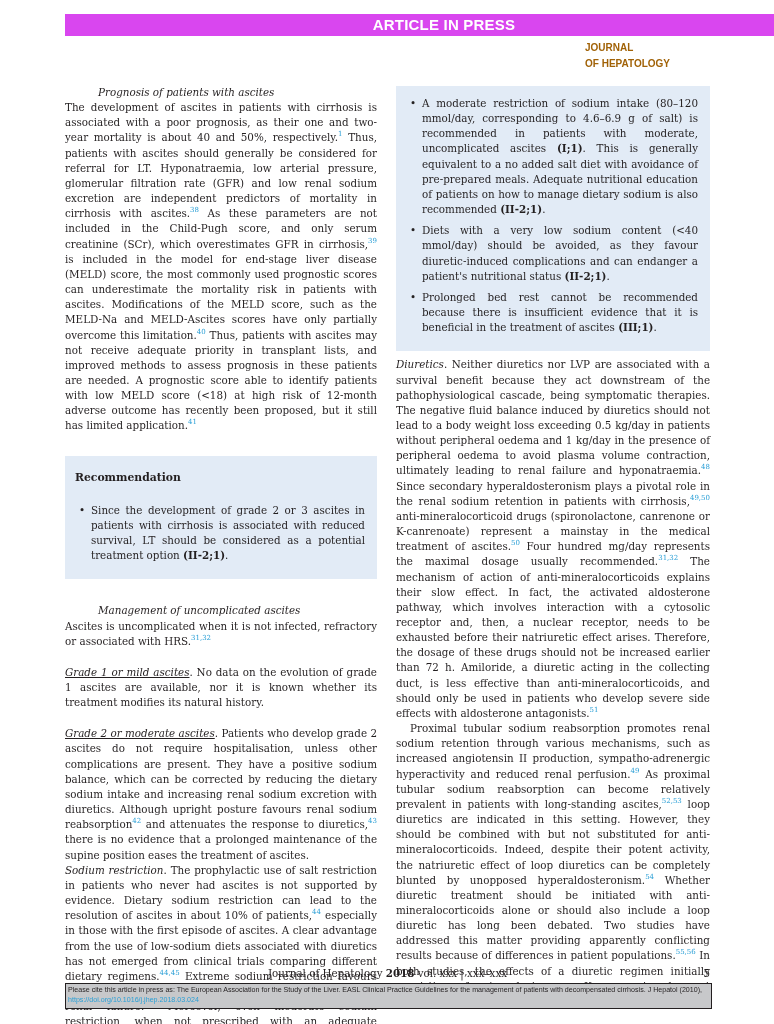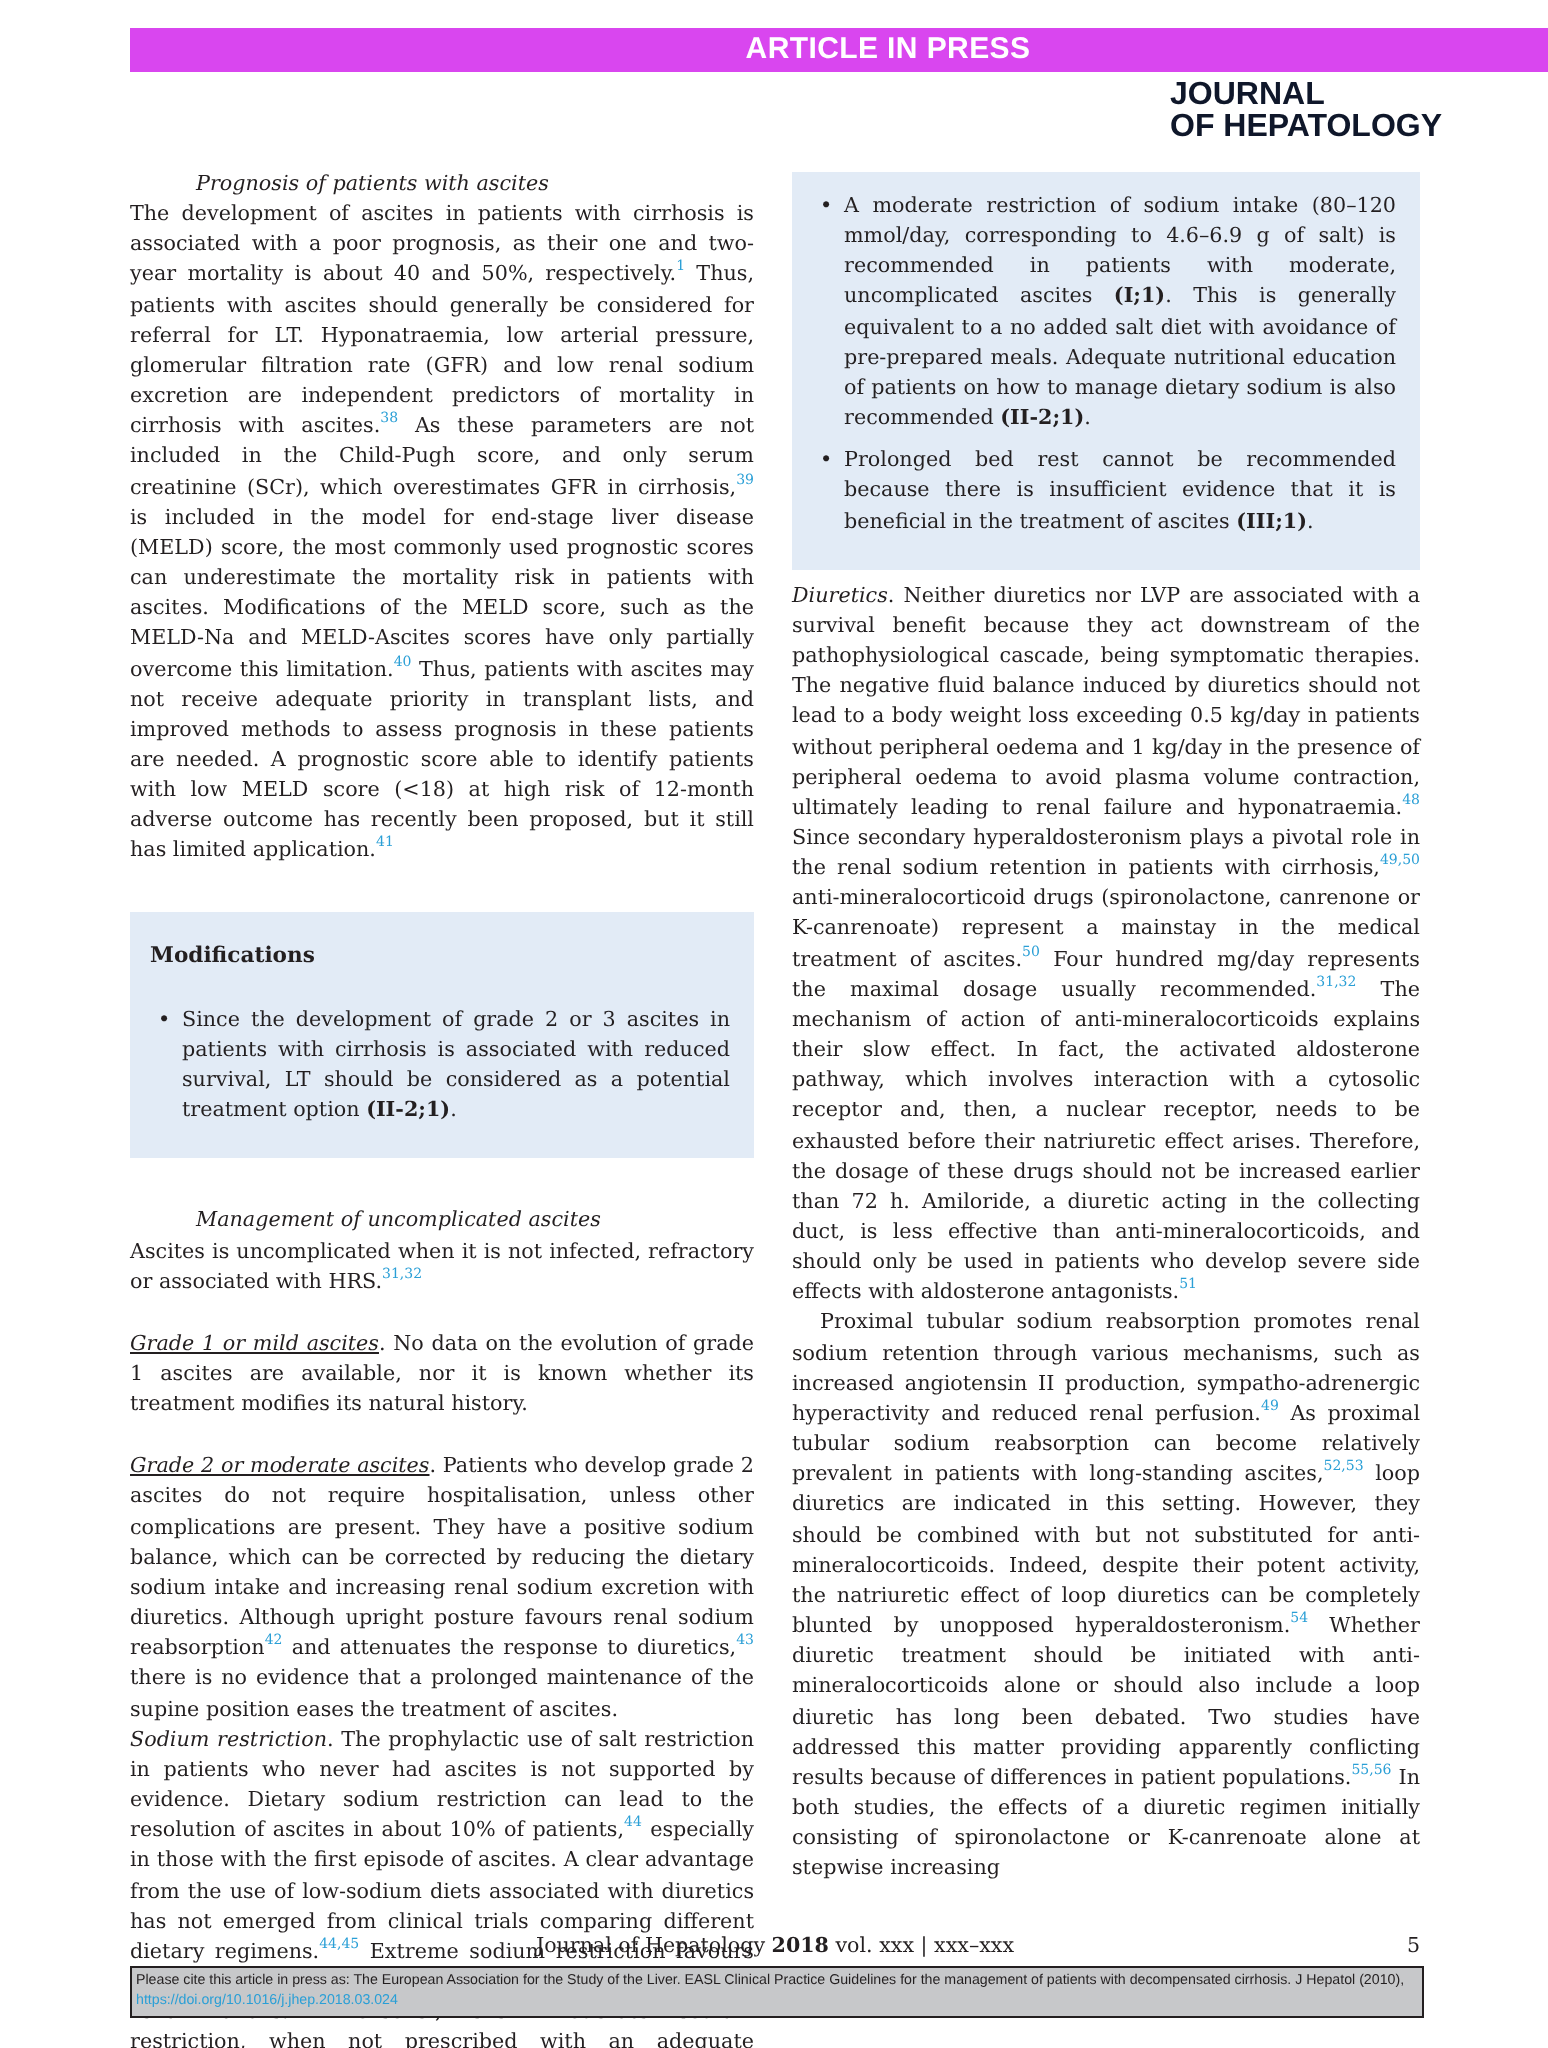--- a/index.html
+++ b/index.html
@@ -1,22 +1,22 @@
 <!DOCTYPE html>
 <html><head>
 <meta charset="utf-8">
 <style>
   html, body { margin:0; padding:0; background:#ffffff; }
   body { width:774px; height:1024px; position:relative; overflow:hidden;
          font-family:"DejaVu Serif", "Liberation Serif", serif; color:#231f20; }
   .banner { position:absolute; left:65px; top:14px; width:758px; height:22px; background:#d946ef;
             color:#ffffff; font-family:"Liberation Sans", sans-serif; font-weight:bold;
             font-size:15px; text-align:center; line-height:22px; letter-spacing:0.2px; }
-  .journal-logo { position:absolute; left:585px; top:40px; color:#0f172a;
-                  font-family:"Liberation Sans", sans-serif; font-weight:bold; font-size:16px; line-height:16px; }
+  .journal-logo { position:absolute; left:585px; top:40px; color:#a16207;
+                  font-family:"Liberation Sans", sans-serif; font-weight:bold; font-size:10px; line-height:16px; }
   .col { position:absolute; font-size:10.35px; line-height:15.15px; text-align:justify; }
   .col-left { left:65px; top:85px; width:312px; }
   .col-right { left:396px; top:86px; width:314px; }
   p { margin:0; }
   .hd { font-style:italic;margin-left:33px; }
   .ul { text-decoration:underline; font-style:italic; }
   .it { font-style:italic; }
   sup { color:#2a9fd6; font-size:7px; line-height:0; vertical-align:5px; }
   .box { background:#e2ebf6; padding:10px 12px 10px 10px; }
   .box-title { font-family:"DejaVu Serif", serif; font-weight:bold; font-size:10.8px; margin:4px 0 18px 0; }
@@ -41,40 +41,41 @@
   <div>OF HEPATOLOGY</div>
 </div>
 
 <div class="col col-left">
   <p class="hd">Prognosis of patients with ascites</p>
   <p>
     <span>The development of ascites in patients with cirrhosis is associated with a poor prognosis, as their one and two-year mortality is about 40 and 50%, respectively.</span><sup>1</sup><span> Thus, patients with ascites should generally be considered for referral for LT. Hyponatraemia, low arterial pressure, glomerular filtration rate (GFR) and low renal sodium excretion are independent predictors of mortality in cirrhosis with ascites.</span><sup>38</sup><span> As these parameters are not included in the Child-Pugh score, and only serum creatinine (SCr), which overestimates GFR in cirrhosis,</span><sup>39</sup><span> is included in the model for end-stage liver disease (MELD) score, the most commonly used prognostic scores can underestimate the mortality risk in patients with ascites. Modifications of the MELD score, such as the MELD-Na and MELD-Ascites scores have only partially overcome this limitation.</span><sup>40</sup><span> Thus, patients with ascites may not receive adequate priority in transplant lists, and improved methods to assess prognosis in these patients are needed. A prognostic score able to identify patients with low MELD score (&lt;18) at high risk of 12-month adverse outcome has recently been proposed, but it still has limited application.</span><sup>41</sup>
   </p>
 
   <div class="box" style="margin-top:22px;">
-    <div class="box-title">Modifications</div>
+    <div class="box-title">Recommendation</div>
     <ul>
       <li><span>Since the development of grade 2 or 3 ascites in patients with cirrhosis is associated with reduced survival, LT should be considered as a potential treatment option </span><span class="b">(II-2;1)</span><span>.</span></li>
     </ul>
   </div>
 
   <p class="hd" style="margin-top:24px;">Management of uncomplicated ascites</p>
   <p><span>Ascites is uncomplicated when it is not infected, refractory or associated with HRS.</span><sup>31,32</sup></p>
 
   <p style="margin-top:16px;"><span class="ul">Grade 1 or mild ascites</span><span>. No data on the evolution of grade 1 ascites are available, nor it is known whether its treatment modifies its natural history.</span></p>
 
   <p style="margin-top:16px;"><span class="ul">Grade 2 or moderate ascites</span><span>. Patients who develop grade 2 ascites do not require hospitalisation, unless other complications are present. They have a positive sodium balance, which can be corrected by reducing the dietary sodium intake and increasing renal sodium excretion with diuretics. Although upright posture favours renal sodium reabsorption</span><sup>42</sup><span> and attenuates the response to diuretics,</span><sup>43</sup><span> there is no evidence that a prolonged maintenance of the supine position eases the treatment of ascites.</span></p>
 
   <p><span class="it">Sodium restriction</span><span>. The prophylactic use of salt restriction in patients who never had ascites is not supported by evidence. Dietary sodium restriction can lead to the resolution of ascites in about 10% of patients,</span><sup>44</sup><span> especially in those with the first episode of ascites. A clear advantage from the use of low-sodium diets associated with diuretics has not emerged from clinical trials comparing different dietary regimens.</span><sup>44,45</sup><span> Extreme sodium restriction favours the development of diuretic-induced hyponatraemia and renal failure.</span><sup>46</sup><span> Moreover, even moderate sodium restriction, when not prescribed with an adequate educational programme, is often associated with reduced calorie intake,</span></p>
 </div>
 
 <div class="col col-right">
   <div class="box">
     <ul>
       <li><span>A moderate restriction of sodium intake (80–120 mmol/day, corresponding to 4.6–6.9 g of salt) is recommended in patients with moderate, uncomplicated ascites </span><span class="b">(I;1)</span><span>. This is generally equivalent to a no added salt diet with avoidance of pre-prepared meals. Adequate nutritional education of patients on how to manage dietary sodium is also recommended </span><span class="b">(II-2;1)</span><span>.</span></li>
+      <li><span>Diets with a very low sodium content (&lt;40 mmol/day) should be avoided, as they favour diuretic-induced complications and can endanger a patient's nutritional status </span><span class="b">(II-2;1)</span><span>.</span></li>
       <li><span>Prolonged bed rest cannot be recommended because there is insufficient evidence that it is beneficial in the treatment of ascites </span><span class="b">(III;1)</span><span>.</span></li>
     </ul>
   </div>
 
   <p style="margin-top:6px;"><span class="it">Diuretics</span><span>. Neither diuretics nor LVP are associated with a survival benefit because they act downstream of the pathophysiological cascade, being symptomatic therapies. The negative fluid balance induced by diuretics should not lead to a body weight loss exceeding 0.5 kg/day in patients without peripheral oedema and 1 kg/day in the presence of peripheral oedema to avoid plasma volume contraction, ultimately leading to renal failure and hyponatraemia.</span><sup>48</sup><span> Since secondary hyperaldosteronism plays a pivotal role in the renal sodium retention in patients with cirrhosis,</span><sup>49,50</sup><span> anti-mineralocorticoid drugs (spironolactone, canrenone or K-canrenoate) represent a mainstay in the medical treatment of ascites.</span><sup>50</sup><span> Four hundred mg/day represents the maximal dosage usually recommended.</span><sup>31,32</sup><span> The mechanism of action of anti-mineralocorticoids explains their slow effect. In fact, the activated aldosterone pathway, which involves interaction with a cytosolic receptor and, then, a nuclear receptor, needs to be exhausted before their natriuretic effect arises. Therefore, the dosage of these drugs should not be increased earlier than 72 h. Amiloride, a diuretic acting in the collecting duct, is less effective than anti-mineralocorticoids, and should only be used in patients who develop severe side effects with aldosterone antagonists.</span><sup>51</sup></p>
 
   <p class="indent"><span>Proximal tubular sodium reabsorption promotes renal sodium retention through various mechanisms, such as increased angiotensin II production, sympatho-adrenergic hyperactivity and reduced renal perfusion.</span><sup>49</sup><span> As proximal tubular sodium reabsorption can become relatively prevalent in patients with long-standing ascites,</span><sup>52,53</sup><span> loop diuretics are indicated in this setting. However, they should be combined with but not substituted for anti-mineralocorticoids. Indeed, despite their potent activity, the natriuretic effect of loop diuretics can be completely blunted by unopposed hyperaldosteronism.</span><sup>54</sup><span> Whether diuretic treatment should be initiated with anti-mineralocorticoids alone or should also include a loop diuretic has long been debated. Two studies have addressed this matter providing apparently conflicting results because of differences in patient populations.</span><sup>55,56</sup><span> In both studies, the effects of a diuretic regimen initially consisting of spironolactone or K-canrenoate alone at stepwise increasing</span></p>
 
 </div>
 

